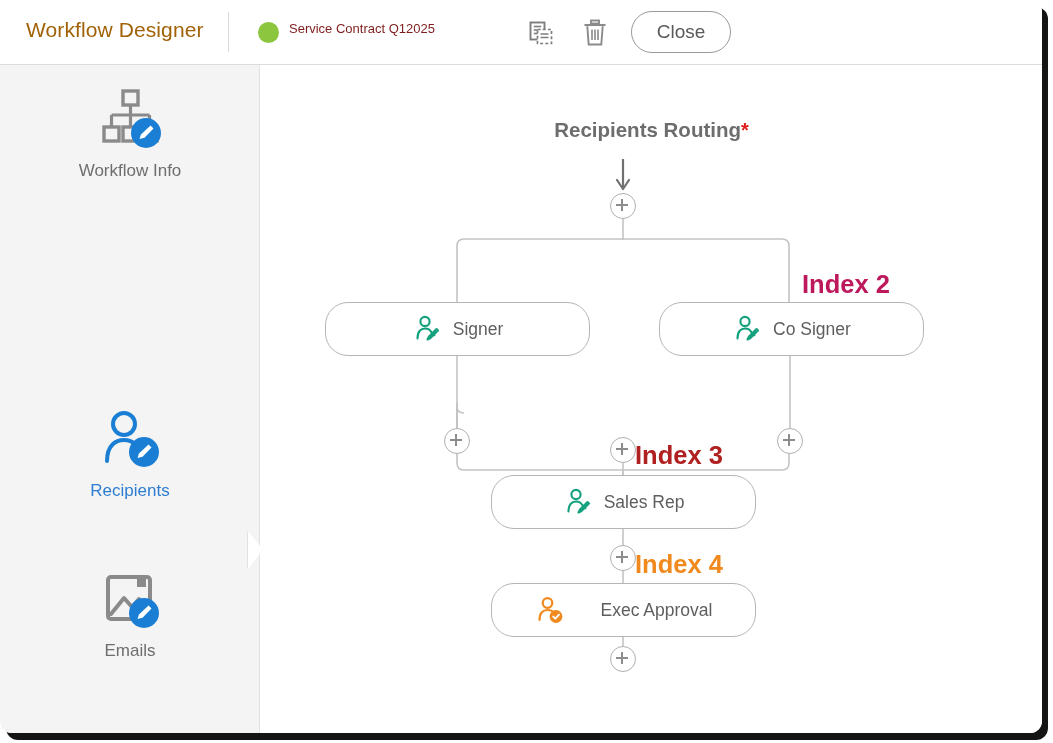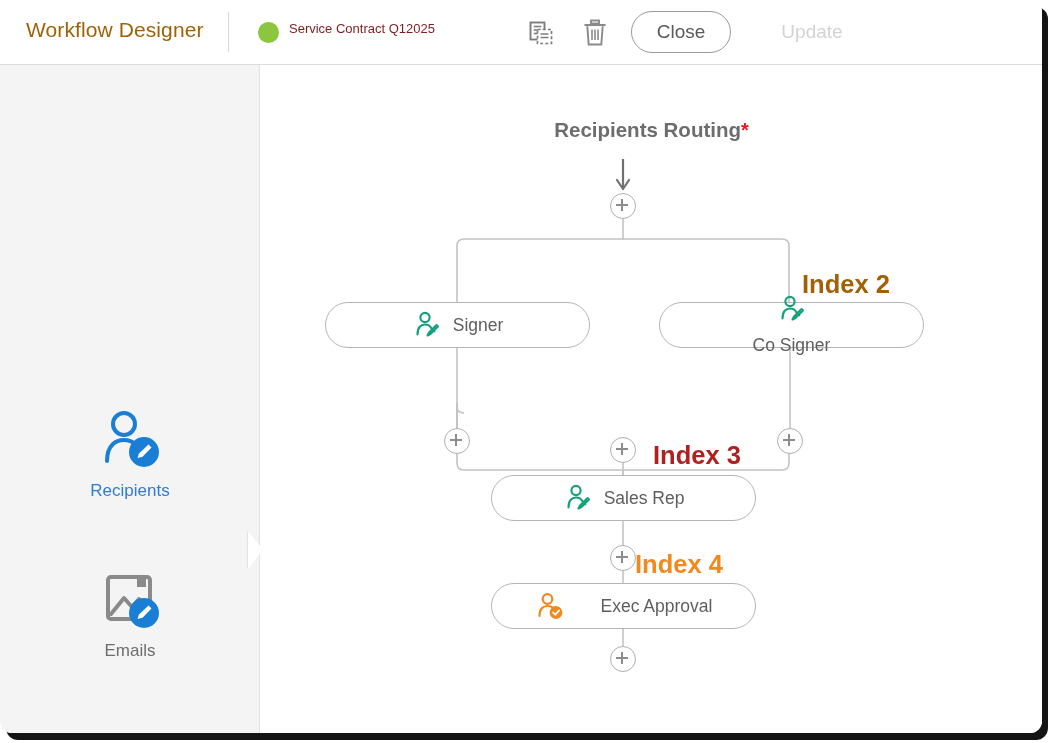--- a/index.html
+++ b/index.html
@@ -184,39 +184,39 @@
 
   #flow-svg {
     position: absolute;
     left: 0; top: 0;
     width: 781px; height: 668px;
   }
 
   
   .node-pill {
     position: absolute;
-    height: 46px;
+    height: 54px;
     border: 1.7px solid #b5b5b5;
     border-radius: 23px;
     background: #ffffff;
     display: flex;
     align-items: center;
     justify-content: center;
     gap: 11px;
     cursor: pointer;
   }
   .node-pill .np-label {
     font-size: 17.5px;
     color: #5e5e5e;
     white-space: nowrap;
   }
   .node-pill .np-icon { display: flex; align-items: center; }
 
   #pill-0 { left: 64px;  top: 237px; width: 265px; }
-  #pill-1 { left: 398px; top: 237px; width: 265px; flex-direction: column; }
+  #pill-1 { left: 398px; top: 237px; width: 265px; }
   #pill-2 { left: 230px; top: 410px; width: 265px; }
   #pill-3 { left: 230px; top: 518px; width: 265px; gap: 36px; }
 
   
   .index-label {
     position: absolute;
     font-size: 25.5px;
     font-weight: bold;
     white-space: nowrap;
     pointer-events: none;
@@ -281,25 +281,42 @@
         <rect x="10" y="2.5" width="8" height="3" fill="none" stroke="#8a8a8a" stroke-width="1.9"></rect>
         <line x1="3.5" y1="7" x2="24.5" y2="7" stroke="#8a8a8a" stroke-width="2.1"></line>
         <path d="M6.3 8.2 L7.7 26.5 L20.3 26.5 L21.7 8.2" fill="none" stroke="#8a8a8a" stroke-width="1.9"></path>
         <line x1="11" y1="11.5" x2="11" y2="22" stroke="#8a8a8a" stroke-width="1.6"></line>
         <line x1="14" y1="11.5" x2="14" y2="22" stroke="#8a8a8a" stroke-width="1.6"></line>
         <line x1="17" y1="11.5" x2="17" y2="22" stroke="#8a8a8a" stroke-width="1.6"></line>
       </svg>
     </button>
 
     <button id="close-btn">Close</button>
-    <button id="update-btn">Update</button>
   </div>
 
   <div id="sidebar">
 
+    <div class="side-item" style="top:22px">
+      <span class="si-icon">
+        <svg width="72" height="68" viewBox="0 0 72 68">
+          <rect x="29" y="4" width="15" height="14" fill="none" stroke="#8a8a8a" stroke-width="3.4"></rect>
+          <rect x="10" y="40" width="15" height="14" fill="none" stroke="#8a8a8a" stroke-width="3.4"></rect>
+          <rect x="29" y="40" width="15" height="14" fill="none" stroke="#8a8a8a" stroke-width="3.4"></rect>
+          <rect x="48" y="40" width="15" height="14" fill="none" stroke="#8a8a8a" stroke-width="3.4"></rect>
+          <line x1="36.5" y1="18" x2="36.5" y2="28" stroke="#8a8a8a" stroke-width="3.2"></line>
+          <line x1="17.5" y1="28" x2="55.5" y2="28" stroke="#8a8a8a" stroke-width="3.2"></line>
+          <line x1="17.5" y1="28" x2="17.5" y2="40" stroke="#8a8a8a" stroke-width="3.2"></line>
+          <line x1="36.5" y1="28" x2="36.5" y2="40" stroke="#8a8a8a" stroke-width="3.2"></line>
+          <line x1="55.5" y1="28" x2="55.5" y2="40" stroke="#8a8a8a" stroke-width="3.2"></line>
+          <circle cx="52" cy="46" r="15" fill="#1a7fd4"></circle>
+          <path d="M45.5 52 L47 47.5 L56.5 38.5 L59.5 41.5 L50.5 50.8 Z" fill="#ffffff"></path>
+        </svg>
+      </span>
+      <span class="si-label">Workflow Info</span>
+    </div>
 
 
     <div class="side-item" style="top:502px">
       <span class="si-icon">
         <svg width="72" height="68" viewBox="0 0 72 68">
           <rect x="14" y="10" width="42" height="42" rx="3" fill="none" stroke="#8a8a8a" stroke-width="4"></rect>
           <path d="M17 47 L30 31 L38 40 L45 32 L53 44" fill="none" stroke="#8a8a8a" stroke-width="4" stroke-linejoin="round" stroke-linecap="round"></path>
           <rect x="43" y="8" width="9" height="12" fill="#8a8a8a"></rect>
           <circle cx="50" cy="46" r="15" fill="#1a7fd4"></circle>
           <path d="M43.5 52 L45 47.5 L54.5 38.5 L57.5 41.5 L48.5 50.8 Z" fill="#ffffff"></path>
@@ -367,22 +384,22 @@
     <div class="plus-node" id="plus-top"></div>
     <div class="plus-node" id="plus-l-up"></div>
     <div class="plus-node" id="plus-r-up"></div>
     <div class="plus-node" id="plus-l-dn"></div>
     <div class="plus-node" id="plus-r-dn"></div>
     <div class="plus-node" id="plus-mid1"></div>
     <div class="plus-node" id="plus-mid2"></div>
     <div class="plus-node" id="plus-bottom"></div>
 
     <div class="index-label" id="idx-0" style="color: rgb(112, 48, 160);">Index 1</div>
-    <div class="index-label" id="idx-1" style="color: #a16207;">Index 2</div>
-    <div class="index-label" id="idx-2" style="color: rgb(176, 32, 32); margin-left: 18px;">Index 3</div>
+    <div class="index-label" id="idx-1" style="color: #be185d;">Index 2</div>
+    <div class="index-label" id="idx-2" style="color: rgb(176, 32, 32);">Index 3</div>
     <div class="index-label" id="idx-3" style="color: rgb(240, 138, 30);">Index 4</div>
 
     <div class="node-pill" id="pill-0">
       <span class="np-icon">
         <svg width="30" height="30" viewBox="0 0 30 30">
           <circle cx="13" cy="7.5" r="4.6" fill="none" stroke="#13a07c" stroke-width="2.1"></circle>
           <path d="M5.5 24.5 C5.5 17 9 14.5 13 14.5 C16 14.5 18.2 16 19.4 18.3" fill="none" stroke="#13a07c" stroke-width="2.1" stroke-linecap="round"></path>
           <path d="M26 16.5 L18.5 24 L15.5 25.5 L17 22.5 L24.5 15 Z" fill="none" stroke="#13a07c" stroke-width="2.1" stroke-linejoin="round"></path>
           <line x1="20.5" y1="19.5" x2="23" y2="22" stroke="#13a07c" stroke-width="1.6"></line>
         </svg>

